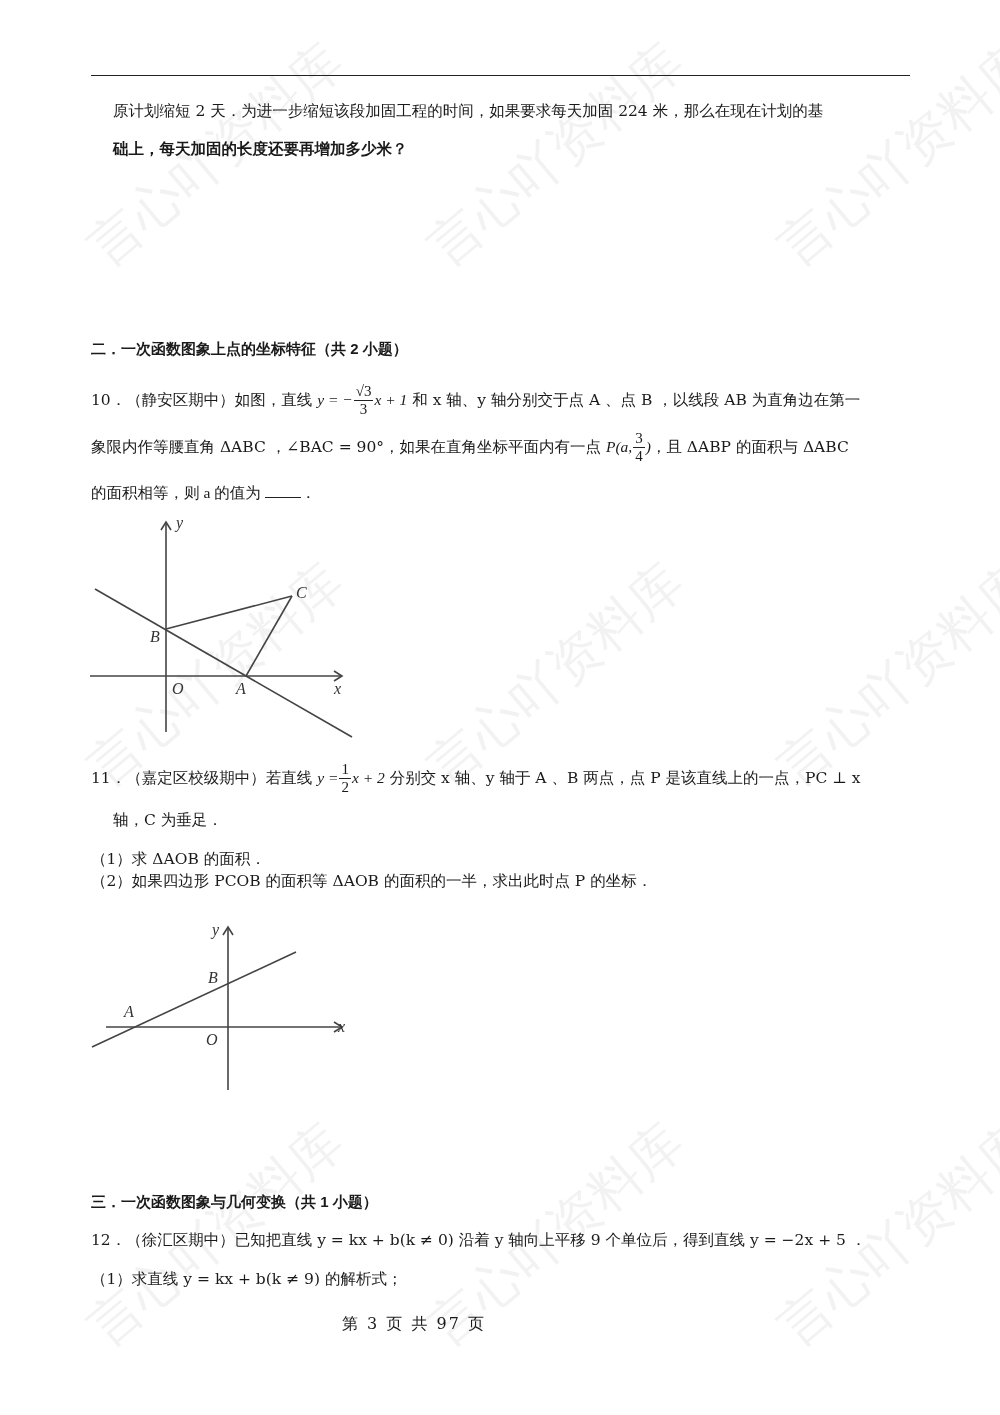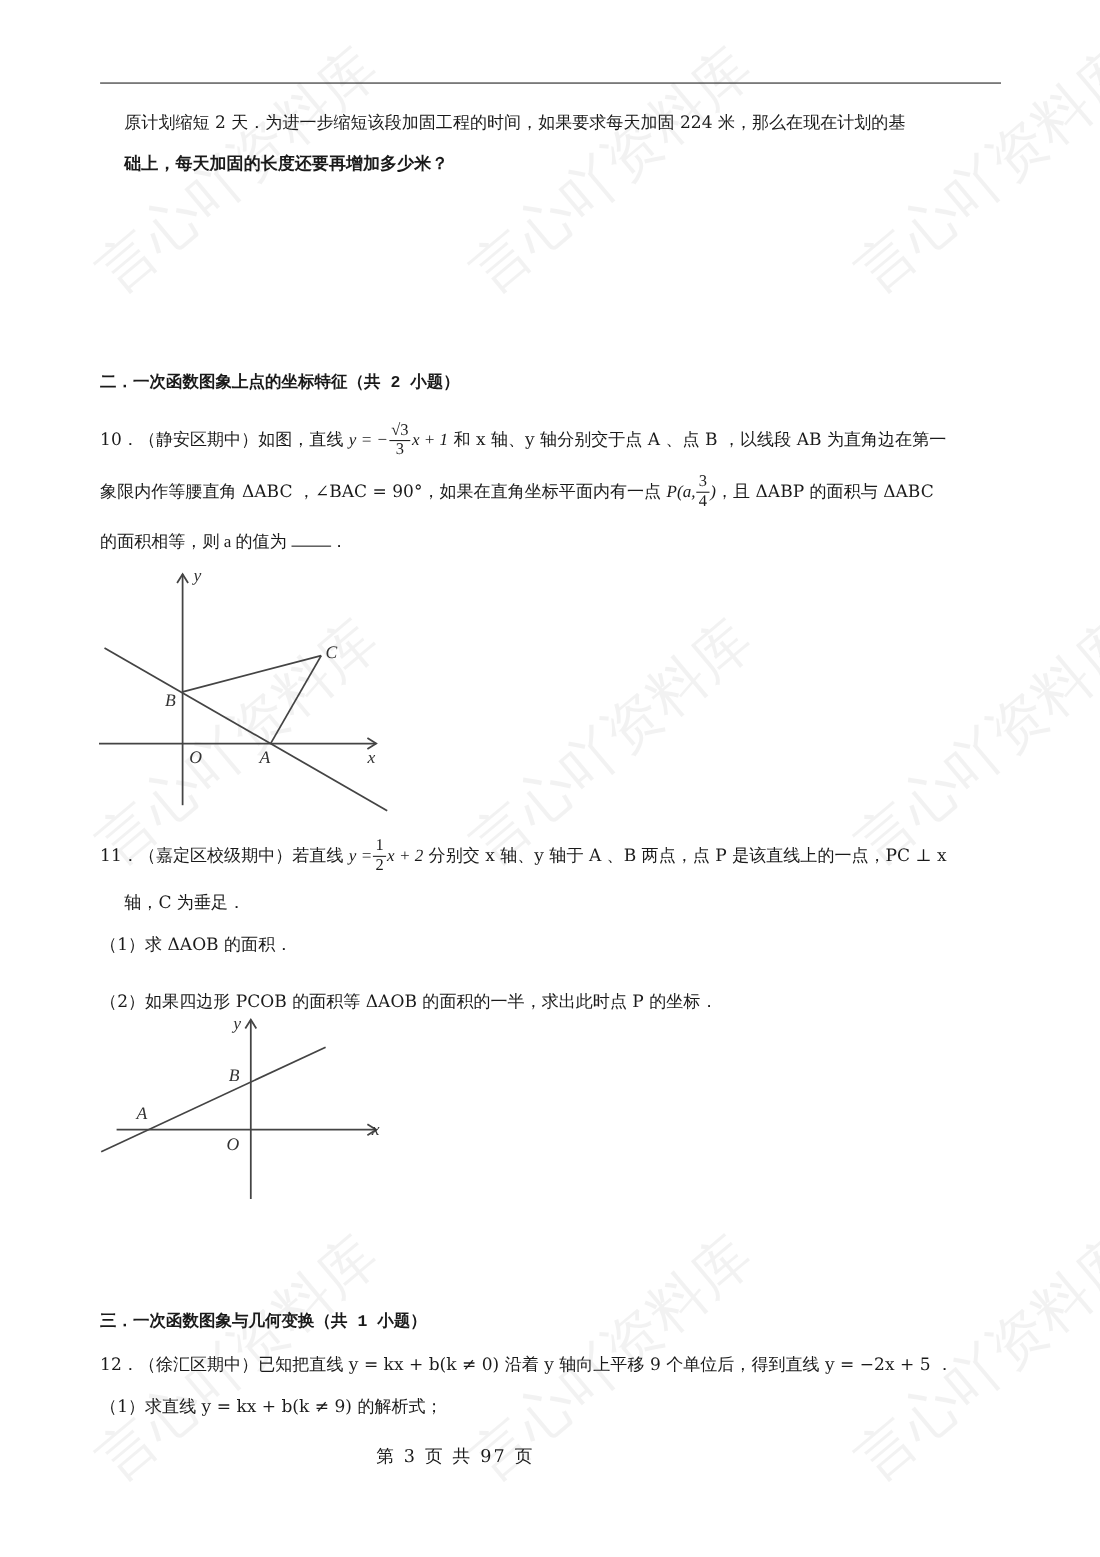--- a/index.html
+++ b/index.html
@@ -3,21 +3,21 @@
 <meta charset="utf-8">
 <style>
   html, body { margin: 0; padding: 0; background: #ffffff; }
   body {
     width: 1000px; height: 1415px; position: relative; overflow: hidden;
     font-family: "DejaVu Serif", "Liberation Serif", serif;
     color: #1a1a1a;
   }
   .rule { position: absolute; left: 91px; top: 75px; width: 819px; height: 1px; background: #222; }
   .line { position: absolute; font-size: 15.5px; white-space: nowrap; line-height: 22px; }
-  .bold { font-weight: bold; font-family: Liberation Mono, monospace; font-size: 15px; }
+  .bold { font-weight: bold; font-family: Liberation Sans, sans-serif; font-size: 15px; }
   .math { font-family: "Liberation Serif", "DejaVu Serif", serif; font-style: italic; }
   .frac { display: inline-block; vertical-align: middle; text-align: center; font-family: "Liberation Serif", serif; font-size: 15px; line-height: 17px; margin: 0 1px; }
   .frac .num { display: block; border-bottom: 1px solid #222; padding: 0 2px; }
   .frac .den { display: block; padding: 0 2px; }
   .blank { display: inline-block; width: 36px; border-bottom: 1px solid #222; height: 14px; vertical-align: baseline; }
   .figure { position: absolute; }
   .footer { position: absolute; top: 1258px; left: 0; width: 828px; text-align: center; font-size: 16px; letter-spacing: 2px; }
   .watermark { position: absolute; color: rgba(0,0,0,0.05); font-size: 52px; transform: rotate(-40deg); font-family: "DejaVu Sans", sans-serif; pointer-events: none; white-space: nowrap; }
   svg text { font-family: "Liberation Serif", serif; font-style: italic; font-size: 16px; fill: #333; }
 </style>
@@ -67,21 +67,21 @@
   <text x="92" y="184">O</text>
   <text x="156" y="184">A</text>
   <text x="254" y="184">x</text>
 </svg>
 
 <div class="line" style="left:91px;top:761px;">
   <span>11．（嘉定区校级期中）若直线 </span><span class="math">y =</span><span class="frac"><span class="num">1</span><span class="den">2</span></span><span class="math">x + 2</span><span> 分别交 x 轴、y 轴于 A 、B 两点，点 P 是该直线上的一点，PC ⊥ x</span>
 </div>
 <div class="line" style="left:113px;top:809px;">轴，C 为垂足．</div>
 <div class="line" style="left:91px;top:848px;text-align:right;">（1）求 ΔAOB 的面积．</div>
-<div class="line" style="left:91px;top:899px;">（2）如果四边形 PCOB 的面积等 ΔAOB 的面积的一半，求出此时点 P 的坐标．</div>
+<div class="line" style="left:91px;top:870px;">（2）如果四边形 PCOB 的面积等 ΔAOB 的面积的一半，求出此时点 P 的坐标．</div>
 
 <svg class="figure" style="left:80px;top:915px;" width="290" height="180" viewBox="0 0 290 180">
   <g stroke="#444" stroke-width="1.6" fill="none">
     <line x1="148" y1="175" x2="148" y2="12"></line>
     <polyline points="143,20 148,12 153,20"></polyline>
     <line x1="26" y1="112" x2="262" y2="112"></line>
     <polyline points="254,107 262,112 254,117"></polyline>
     <line x1="12" y1="132" x2="216" y2="37"></line>
   </g>
   <text x="132" y="20">y</text>

